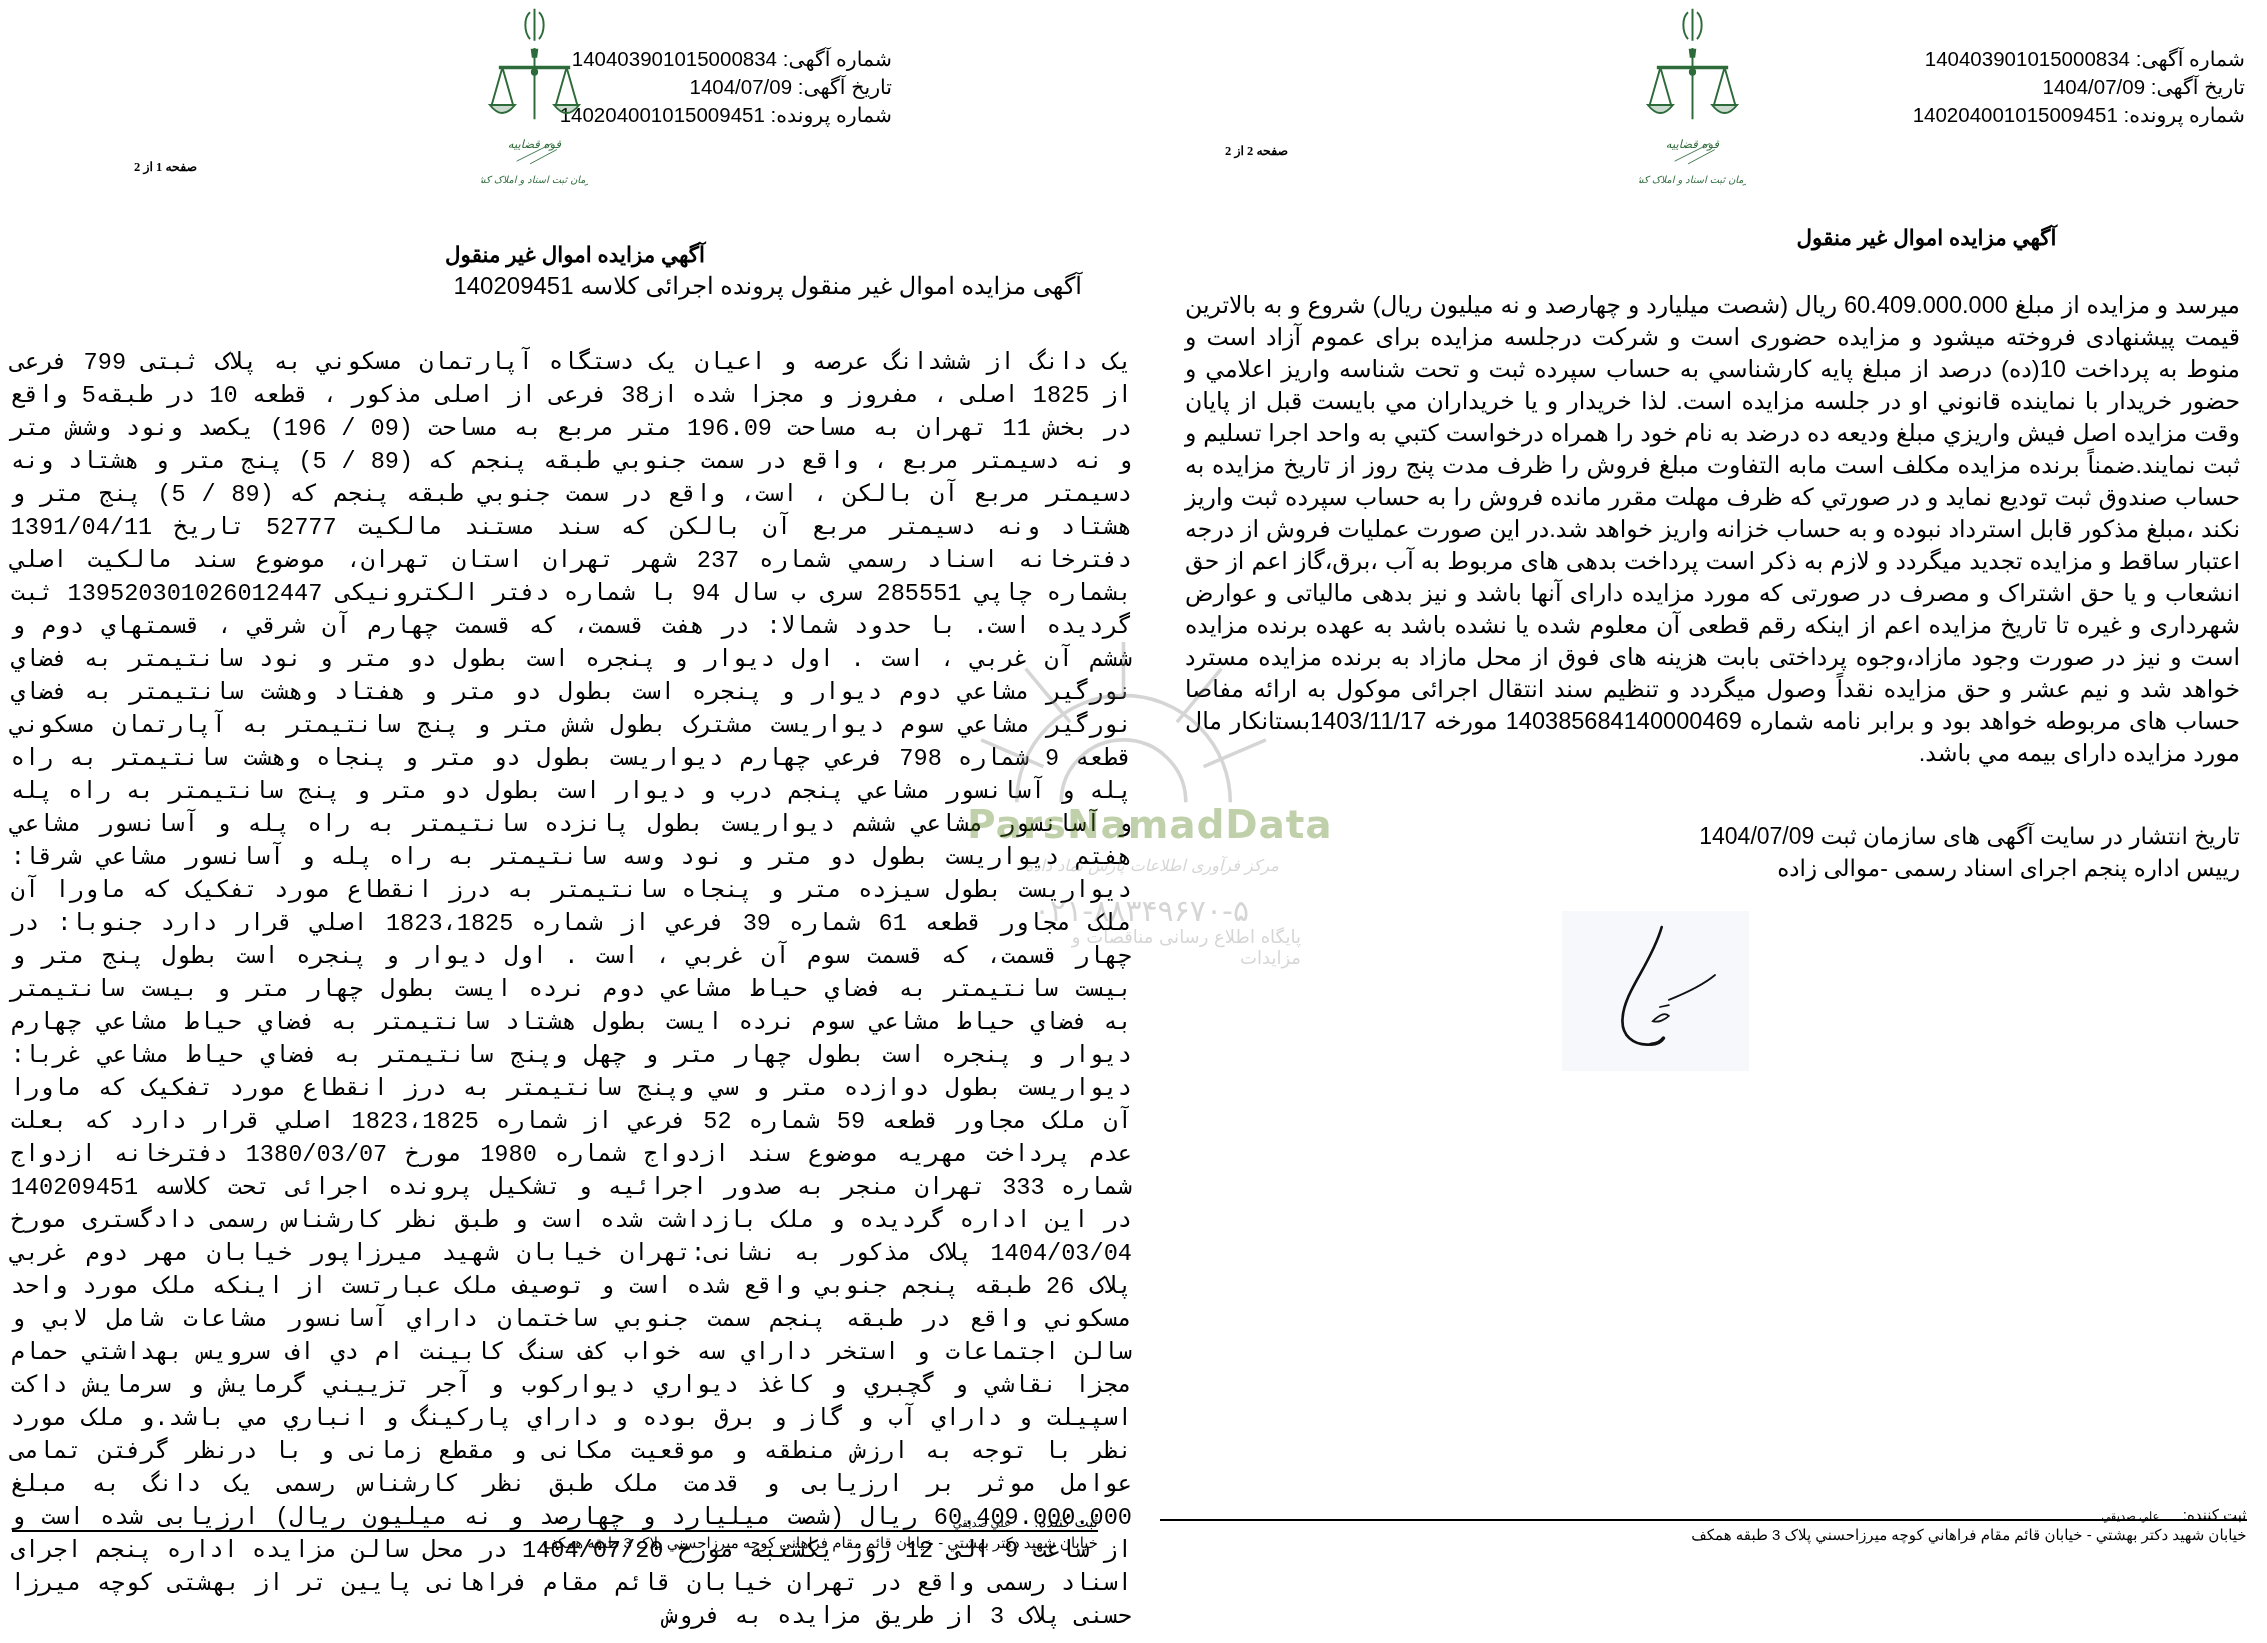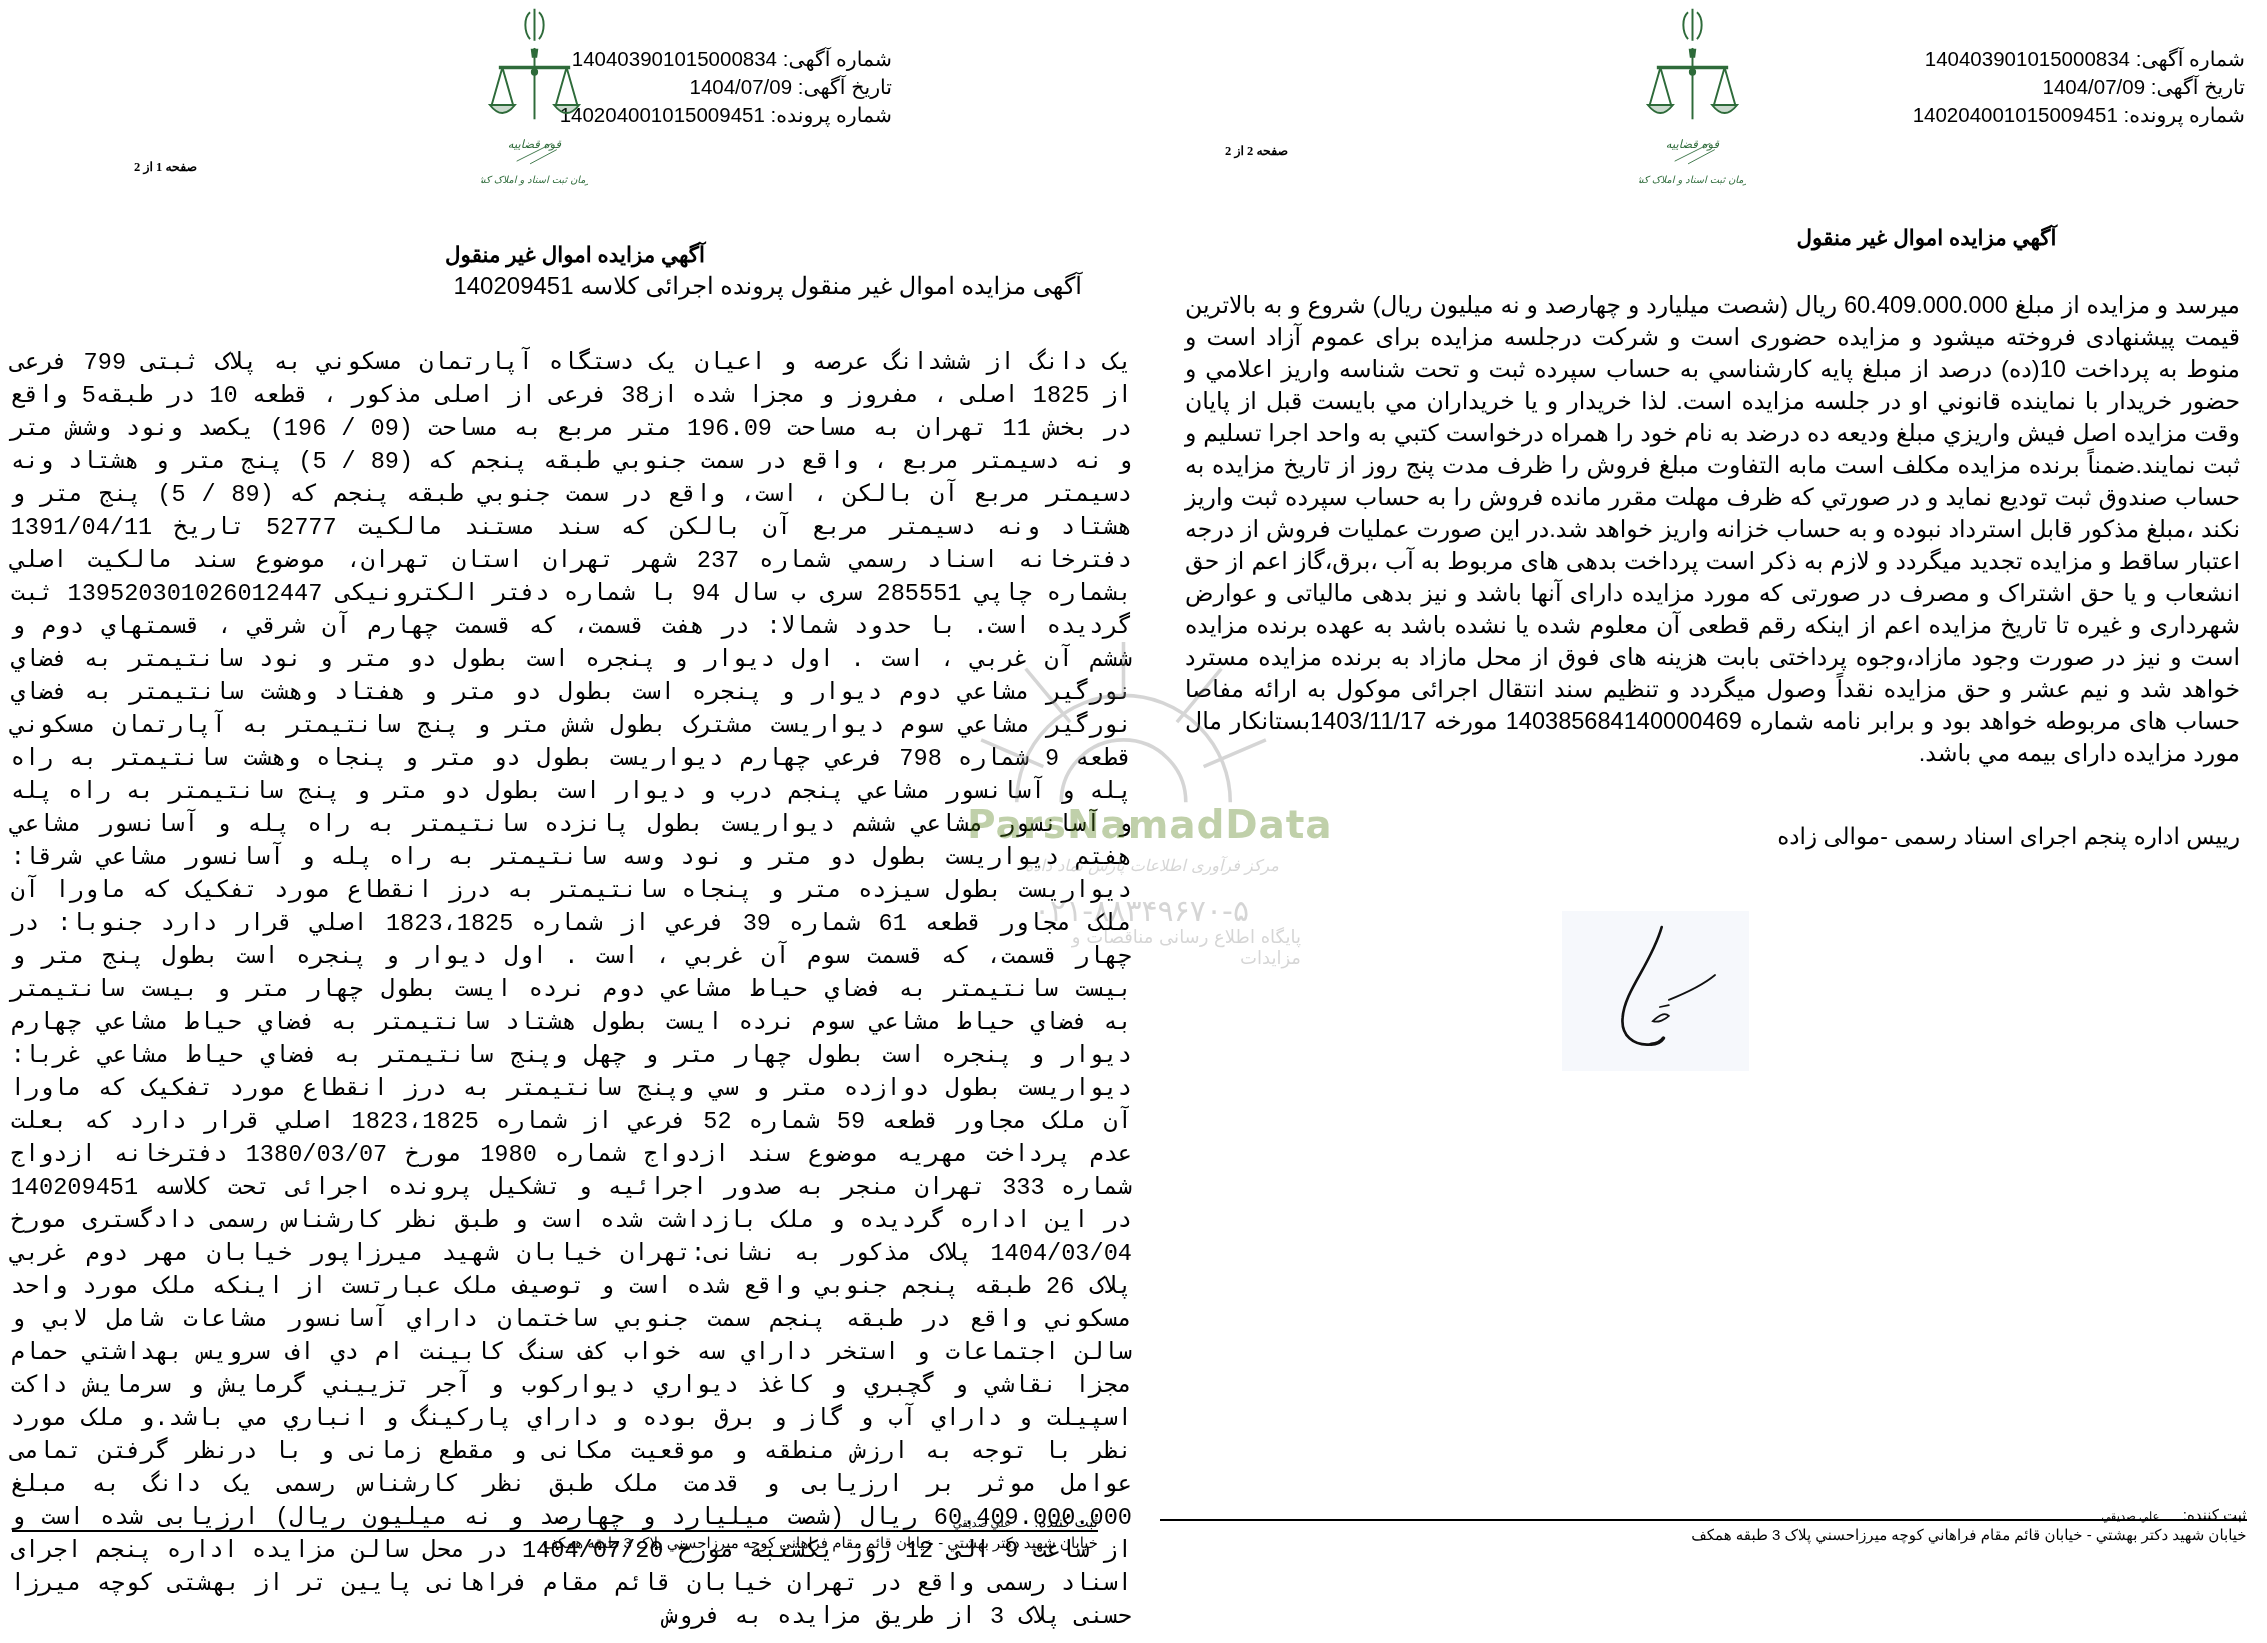--- a/index.html
+++ b/index.html
@@ -152,20 +152,21 @@
 
   <div class="page-no">صفحه 2 از 2</div>
 
   <div class="doc-title">آگهي مزايده اموال غير منقول</div>
 
   <div class="body-text">
     <p>میرسد و مزایده از مبلغ 60.409.000.000 ریال (شصت میلیارد و چهارصد و نه میلیون ریال) شروع و به بالاترین قیمت پیشنهادی فروخته میشود و مزایده حضوری است و شرکت درجلسه مزایده برای عموم آزاد است و منوط به پرداخت 10(ده) درصد از مبلغ پایه کارشناسي به حساب سپرده ثبت و تحت شناسه واريز اعلامي و حضور خريدار با نماينده قانوني او در جلسه مزايده است. لذا خريدار و يا خريداران مي بايست قبل از پايان وقت مزايده اصل فيش واريزي مبلغ وديعه ده درضد به نام خود را همراه درخواست کتبي به واحد اجرا تسليم و ثبت نمايند.ضمناً برنده مزايده مکلف است مابه التفاوت مبلغ فروش را ظرف مدت پنج روز از تاريخ مزايده به حساب صندوق ثبت توديع نمايد و در صورتي که ظرف مهلت مقرر مانده فروش را به حساب سپرده ثبت واريز نکند ،مبلغ مذکور قابل استرداد نبوده و به حساب خزانه واريز خواهد شد.در اين صورت عمليات فروش از درجه اعتبار ساقط و مزايده تجديد ميگردد و لازم به ذکر است پرداخت بدهی های مربوط به آب ،برق،گاز اعم از حق انشعاب و يا حق اشتراک و مصرف در صورتی که مورد مزايده دارای آنها باشد و نيز بدهی مالياتی و عوارض شهرداری و غيره تا تاريخ مزايده اعم از اينکه رقم قطعی آن معلوم شده يا نشده باشد به عهده برنده مزايده است و نيز در صورت وجود مازاد،وجوه پرداختی بابت هزينه های فوق از محل مازاد به برنده مزايده مسترد خواهد شد و نيم عشر و حق مزايده نقداً وصول ميگردد و تنظيم سند انتقال اجرائی موکول به ارائه مفاصا حساب های مربوطه خواهد بود و برابر نامه شماره 140385684140000469 مورخه 1403/11/17بستانکار مال مورد مزايده دارای بيمه مي باشد.</p>
   </div>
 
   <div class="closing">
+    <div>تاریخ انتشار در سایت آگهی های سازمان ثبت 1404/07/09</div>
     <div>رییس اداره پنجم اجرای اسناد رسمی -موالی زاده</div>
   </div>
 
   <div class="registrar">
     <span class="label">ثبت کننده:</span>
     <span class="name">علي صديقي</span>
   </div>
   <div class="rule"></div>
   <div class="address">خيابان شهيد دکتر بهشتي - خيابان قائم مقام فراهاني  کوچه ميرزاحسني پلاک 3 طبقه همکف</div>
 </div>

